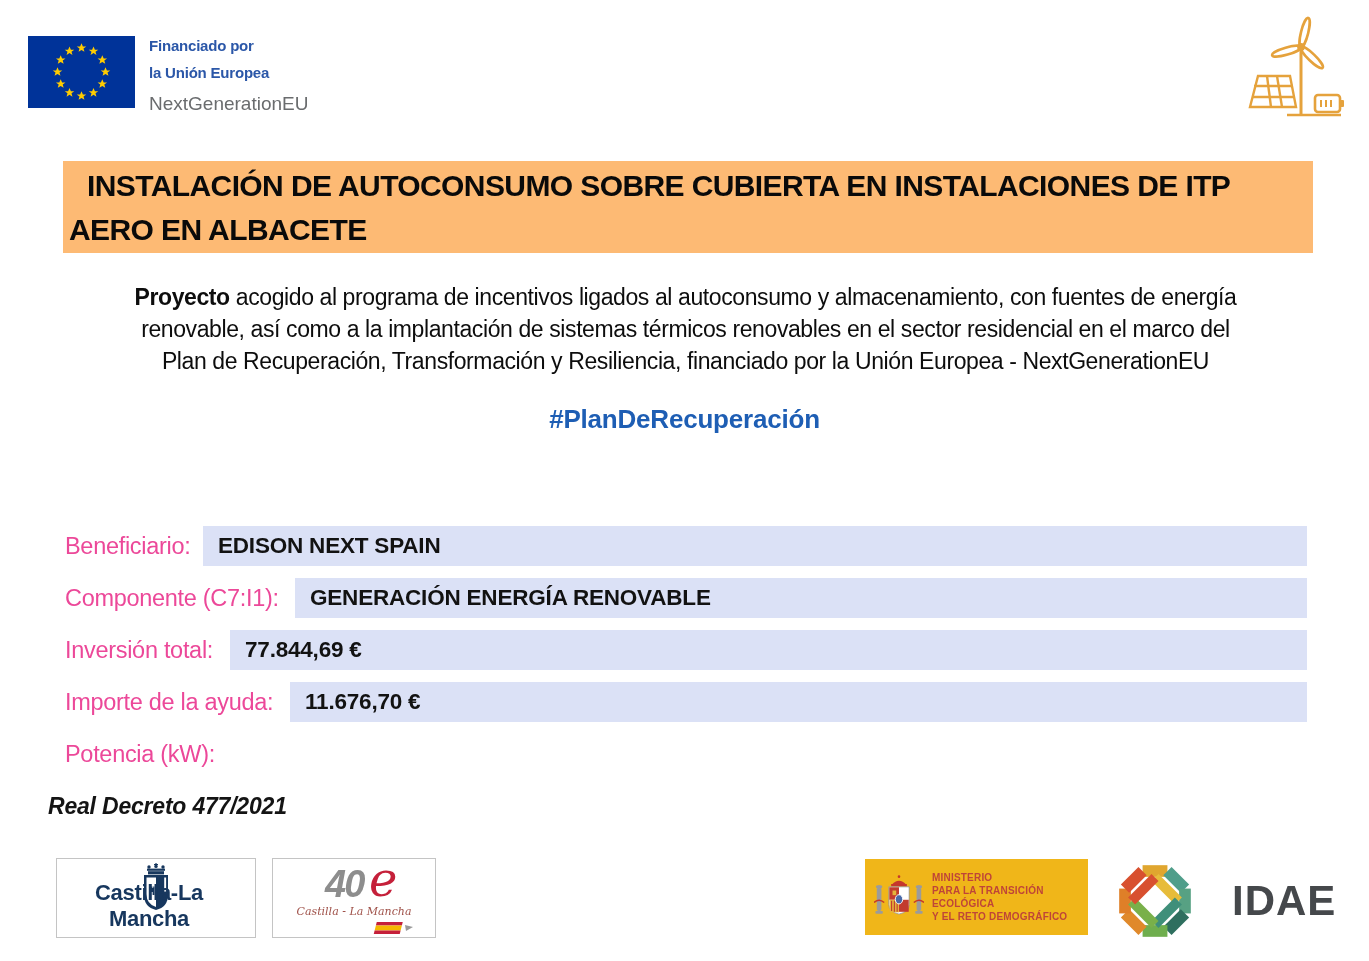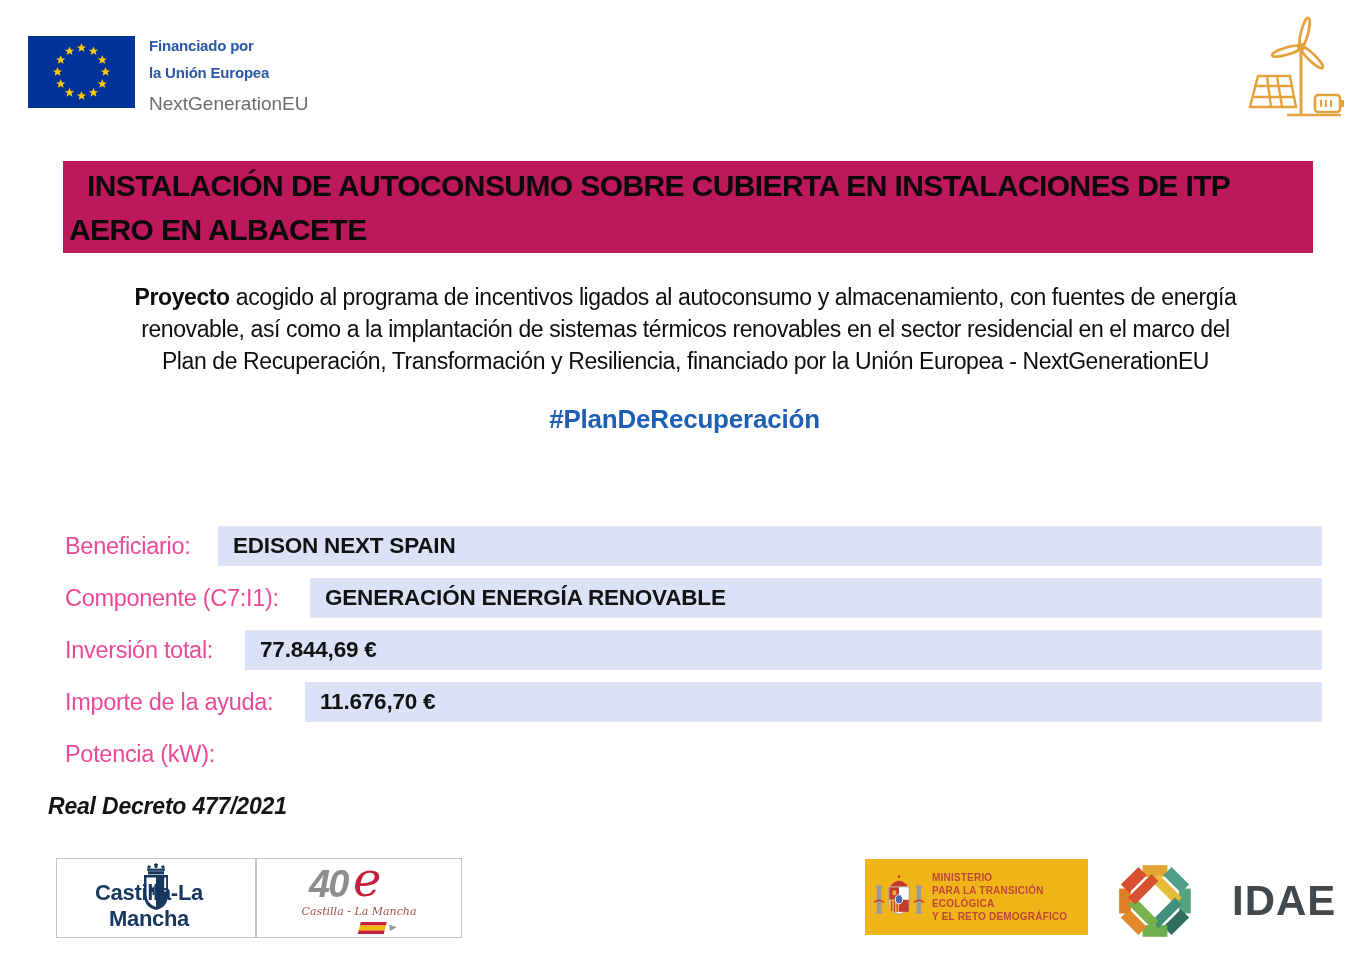--- a/index.html
+++ b/index.html
@@ -12,49 +12,49 @@
   .eu-text{margin-left:14px;margin-top:-4px;}
   .eu-text .l1,.eu-text .l2{font-size:15px;font-weight:bold;color:#2b57a8;line-height:27px;letter-spacing:-0.2px;}
   .eu-text .l3{font-size:19px;color:#6a6c6e;line-height:24px;margin-top:6px;}
 
   .prtr-block{position:absolute;left:733px;top:20px;display:flex;align-items:center;}
   .prtr-text{margin-left:12px;font-size:25px;font-weight:bold;color:#58595b;line-height:33px;letter-spacing:-0.3px;}
 
   .energy-icon{position:absolute;left:1237px;top:16px;}
 
   
-  .title-banner{position:absolute;left:63px;top:161px;width:1250px;height:92px;background:#be185d;
+  .title-banner{position:absolute;left:63px;top:161px;width:1250px;height:92px;background:#fdba74;
                 font-weight:bold;font-size:30px;line-height:44px;color:#0a0a0a;letter-spacing:-0.6px;padding-top:3px;box-sizing:border-box;}
   .title-banner .t1{padding-left:24px;white-space:nowrap;}
   .title-banner .t2{padding-left:6px;white-space:nowrap;}
 
   
   .intro{position:absolute;left:58px;top:281px;width:1255px;text-align:center;
          font-size:23px;line-height:32px;letter-spacing:-0.4px;color:#0d0d0d;}
   .intro b{letter-spacing:-0.4px;}
 
   .hashtag{position:absolute;left:0;top:404px;width:1369px;text-align:center;
            font-size:26px;font-weight:bold;color:#1e5eb4;letter-spacing:-0.2px;}
 
   
   .field-row{position:absolute;left:0;width:1369px;height:40px;}
   .field-label{position:absolute;left:65px;top:0;font-size:23.5px;line-height:40px;color:#ec4899;letter-spacing:-0.3px;white-space:nowrap;}
-  .field-box{position:absolute;top:0;height:40px;background:#dbe1f6;margin-left:15px;}
+  .field-box{position:absolute;top:0;height:40px;background:#dbe1f6;}
   .field-value{font-size:22.5px;font-weight:bold;line-height:40px;padding-left:15px;color:#121212;letter-spacing:-0.2px;white-space:nowrap;}
 
   .decree{position:absolute;left:48px;top:793px;font-size:23px;font-weight:bold;font-style:italic;color:#141414;letter-spacing:-0.2px;}
 
   
   .logo-box{position:absolute;background:#fff;border:1px solid #c4c4c4;box-sizing:border-box;}
   .clm-box{left:56px;top:858px;width:200px;height:80px;}
   .clm-shield{position:absolute;left:0;right:0;top:4px;text-align:center;}
   .clm-label{position:absolute;left:0;right:14px;bottom:5px;text-align:center;
              font-size:22px;font-weight:bold;color:#17375e;letter-spacing:-0.3px;}
 
-  .forty-box{left:256px;top:858px;width:206px;height:80px;}
+  .forty-box{left:272px;top:858px;width:164px;height:80px;}
   .forty-num{position:absolute;left:52px;top:4px;font-size:38px;font-weight:bold;font-style:italic;color:#8d8d8d;letter-spacing:-2px;}
   .forty-e{position:absolute;left:96px;top:-8px;font-family:"DejaVu Serif",serif;font-style:italic;font-size:48px;color:#c5203a;}
   .forty-script{position:absolute;left:0;right:0;top:46px;text-align:center;
                 font-family:"DejaVu Serif",serif;font-style:italic;font-size:11px;color:#a0524a;}
   .forty-flag{position:absolute;left:100px;top:62px;}
 
   .ministry-box{position:absolute;left:865px;top:859px;width:223px;height:76px;background:#f0b619;display:flex;align-items:center;}
   .ministry-arms{margin-left:9px;flex:0 0 auto;}
   .ministry-text{margin-left:8px;font-size:10px;font-weight:bold;color:#bf4538;line-height:13px;letter-spacing:0.2px;}
 

